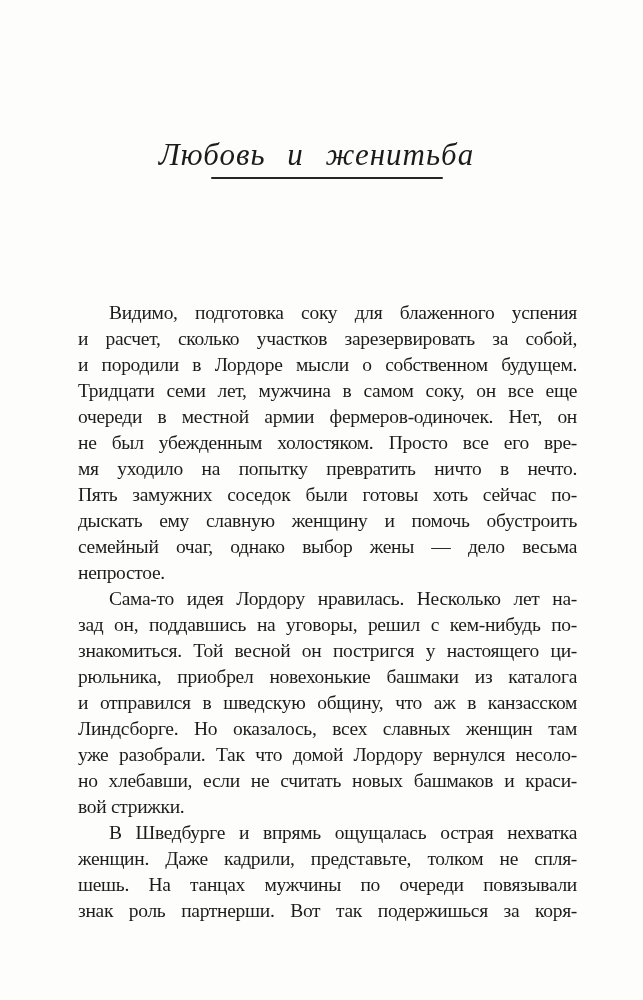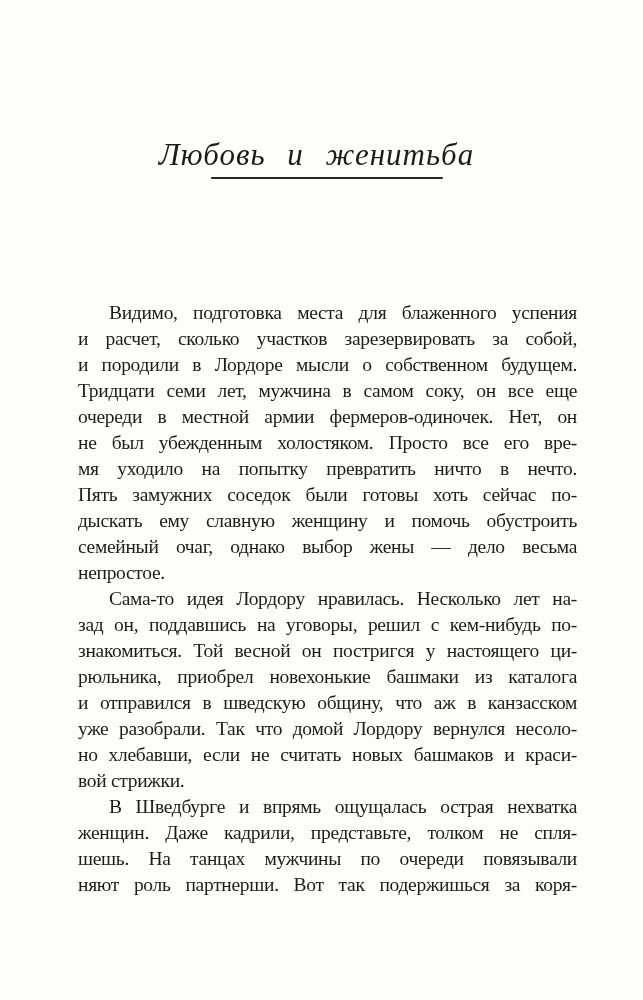--- a/index.html
+++ b/index.html
@@ -74,42 +74,43 @@
   }
 </style>
 </head>
 <body>
 
 <div class="page">
   <h1 class="title">Любовь и женитьба</h1>
   <div class="title-rule"></div>
   <div class="body-text">
       <div class="paragraph">
-        <div class="line first">Видимо, подготовка места для блаженного успения</div>
+        <div class="line first">Видимо, подготовка соку для блаженного успения</div>
         <div class="line">и расчет, сколько участков зарезервировать за собой,</div>
         <div class="line">и породили в Лордоре мысли о собственном будущем.</div>
         <div class="line">Тридцати семи лет, мужчина в самом соку, он все еще</div>
         <div class="line">очереди в местной армии фермеров-одиночек. Нет, он</div>
         <div class="line">не был убежденным холостяком. Просто все его вре-</div>
         <div class="line">мя уходило на попытку превратить ничто в нечто.</div>
         <div class="line">Пять замужних соседок были готовы хоть сейчас по-</div>
         <div class="line">дыскать ему славную женщину и помочь обустроить</div>
         <div class="line">семейный очаг, однако выбор жены — дело весьма</div>
         <div class="line last">непростое.</div>
       </div>
       <div class="paragraph">
         <div class="line first">Сама-то идея Лордору нравилась. Несколько лет на-</div>
         <div class="line">зад он, поддавшись на уговоры, решил с кем-нибудь по-</div>
         <div class="line">знакомиться. Той весной он постригся у настоящего ци-</div>
         <div class="line">рюльника, приобрел новехонькие башмаки из каталога</div>
         <div class="line">и отправился в шведскую общину, что аж в канзасском</div>
+        <div class="line">Линдсборге. Но оказалось, всех славных женщин там</div>
         <div class="line">уже разобрали. Так что домой Лордору вернулся несоло-</div>
         <div class="line">но хлебавши, если не считать новых башмаков и краси-</div>
         <div class="line last">вой стрижки.</div>
       </div>
       <div class="paragraph">
         <div class="line first">В Шведбурге и впрямь ощущалась острая нехватка</div>
         <div class="line">женщин. Даже кадрили, представьте, толком не спля-</div>
         <div class="line">шешь. На танцах мужчины по очереди повязывали</div>
-        <div class="line">няют роль партнерши. Вот так подержишься за коря-</div>
+        <div class="line">знак роль партнерши. Вот так подержишься за коря-</div>
       </div>
     </div>
 </div>
 
 </body></html>

